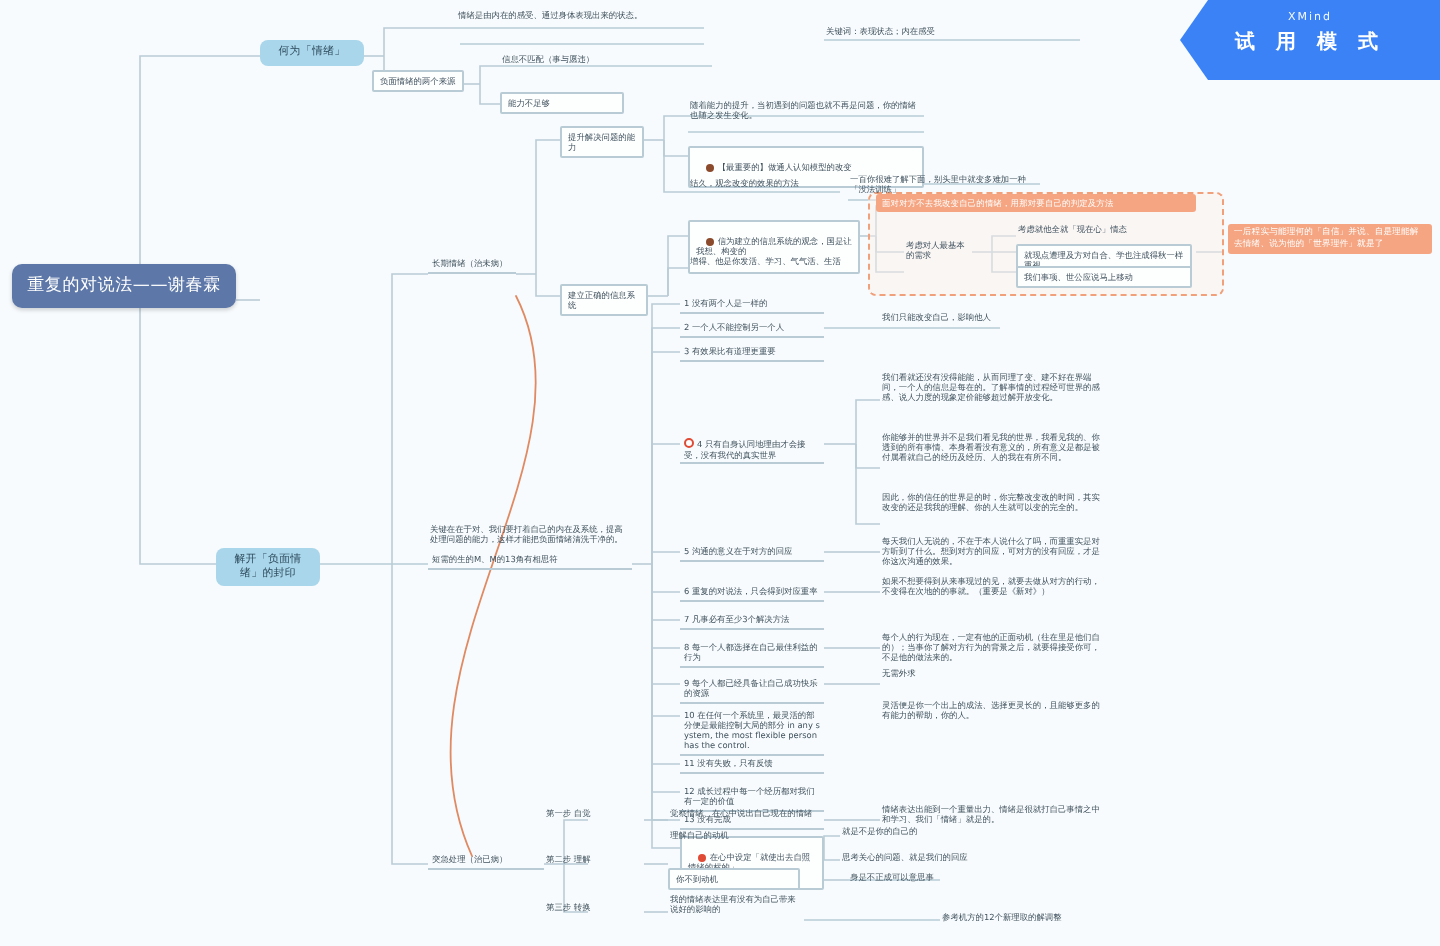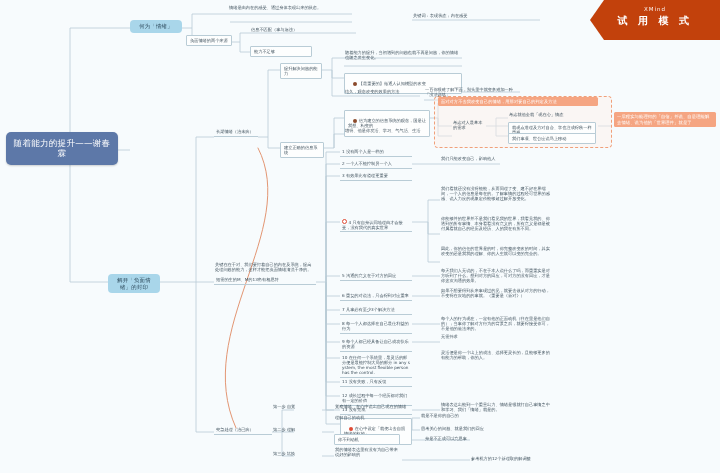--- a/index.html
+++ b/index.html
@@ -86,21 +86,21 @@
     vertical-align:-.5px;margin-right:1.5px;
   }
   .mk.brown{background:#8b4a2b;}
   .mk.red{background:#fff;border:1px solid #e04b35;width:3px;height:3px;}
   .mk.redfill{background:#e04b35;}
 
   
   #trial{
     position:absolute;right:0;top:0;
     width:130px;height:40px;
-    background:#c2410c;
+    background:#3b82f6;
     color:#fff;
     clip-path:polygon(14px 0,130px 0,130px 40px,14px 40px,0 20px);
     text-align:center;
   }
   #trial .t1{font-size:5.5px;letter-spacing:1px;margin-top:6px;opacity:.95;}
   #trial .t2{font-size:10px;letter-spacing:3.5px;margin-top:2px;font-weight:bold;}
 </style>
 </head>
 <body>
 
@@ -214,21 +214,21 @@
       <path d="M412 440 H424"></path>
       <path d="M424 440 H470"></path>
       <path d="M402 460 H470"></path>
     </g>
 
     <path d="M258 148 C 300 230, 192 330, 236 428" fill="none" stroke="#e08a63" stroke-width=".9" stroke-linecap="round"></path>
   </svg>
 
   <div class="boundary" style="left:434px;top:96px;width:176px;height:50px;"></div>
 
-  <div class="node root" style="left:6px;top:132px;width:112px;">随着能力的提升——谢春霖</div>
+  <div class="node root" style="left:6px;top:132px;width:112px;">重复的对说法——谢春霖</div>
 
   <div class="node main" style="left:130px;top:20px;width:52px;">何为「情绪」</div>
 
   <div class="node leaf" style="left:228px;top:5px;width:124px;">情绪是由内在的感受、通过身体表现出来的状态。</div>
   <div class="node leaf" style="left:412px;top:13px;width:130px;">关键词：表现状态；内在感受</div>
 
   <div class="node boxed" style="left:186px;top:35px;width:46px;">负面情绪的两个来源</div>
   <div class="node leaf" style="left:250px;top:27px;width:106px;">信息不匹配（事与愿违）</div>
   <div class="node boxed" style="left:250px;top:46px;width:62px;">能力不足够</div>
 

